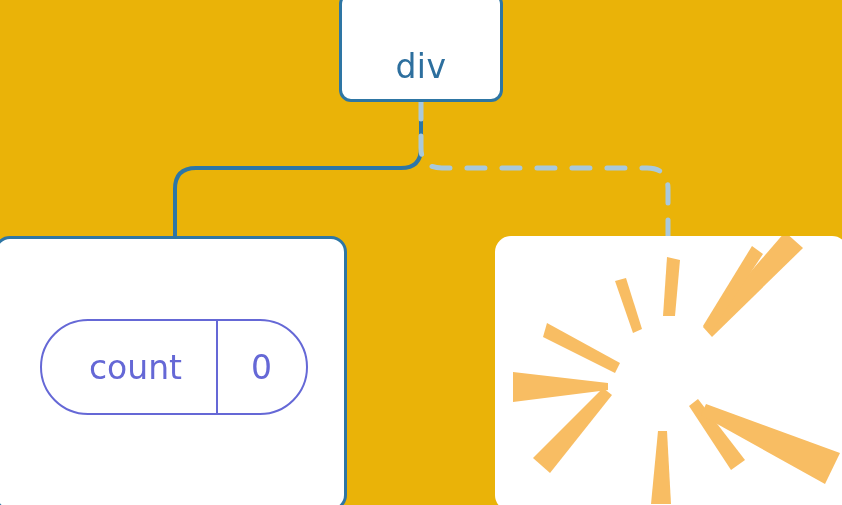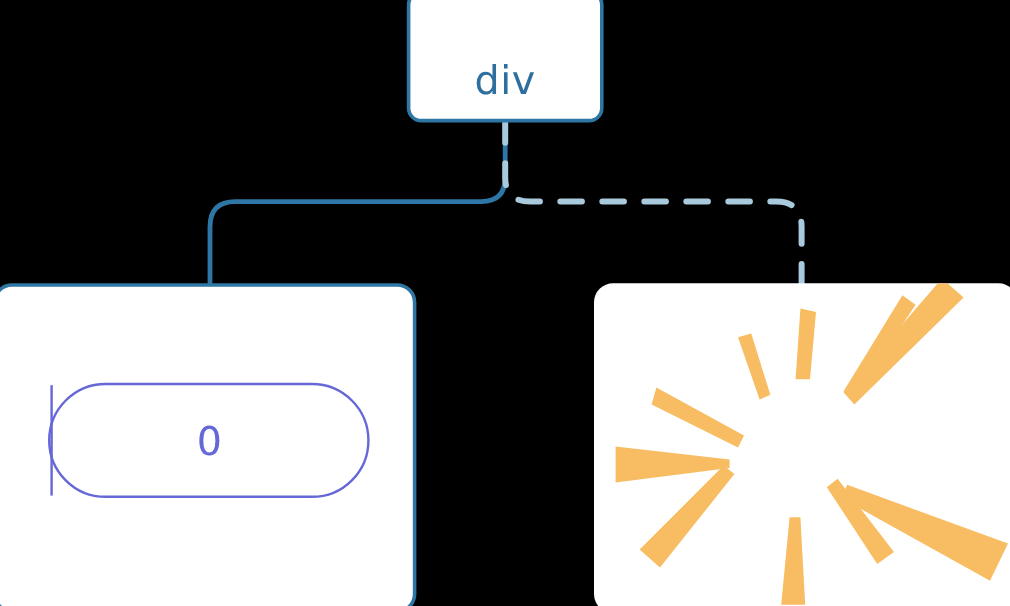--- a/index.html
+++ b/index.html
@@ -123,36 +123,37 @@
     position: absolute;
     left: 0;
     top: 0;
     width: 353px;
     height: 275px;
   }
 </style>
 </head>
 <body>
 
-<div id="stage" style="background: #000000;">
+<div id="stage" style="background: #eab308;">
 
   <svg id="wires" viewBox="0 0 842 505" xmlns="http://www.w3.org/2000/svg">
 
     <path d="M 421 101 L 421 148 Q 421 168 401 168 L 196 168 Q 175 168 175 189 L 175 240" fill="none" stroke="#2d76a6" stroke-width="4" stroke-linecap="round"></path>
 
     <path d="M 421 101 L 421 148 Q 421 168 442 168 L 647 168 Q 668 168 668 189 L 668 240" fill="none" stroke="#a9c9dc" stroke-width="5" stroke-linecap="round" stroke-dasharray="18 17"></path>
   </svg>
 
   <div class="node node-div">
     <span class="node-title">div</span>
   </div>
 
   <div class="node node-counter">
 
     <div class="pill">
+      <span class="pill-key">count</span>
       <span class="pill-divider"></span>
       <span class="pill-val">0</span>
     </div>
   </div>
 
   <div class="node node-burst">
     <svg class="burst" viewBox="0 0 353 275" xmlns="http://www.w3.org/2000/svg">
       <g fill="#f8bd63" stroke="none">
 
         <path d="M 172 21 L 185 24 L 180 80 L 168 80 Z"></path>

